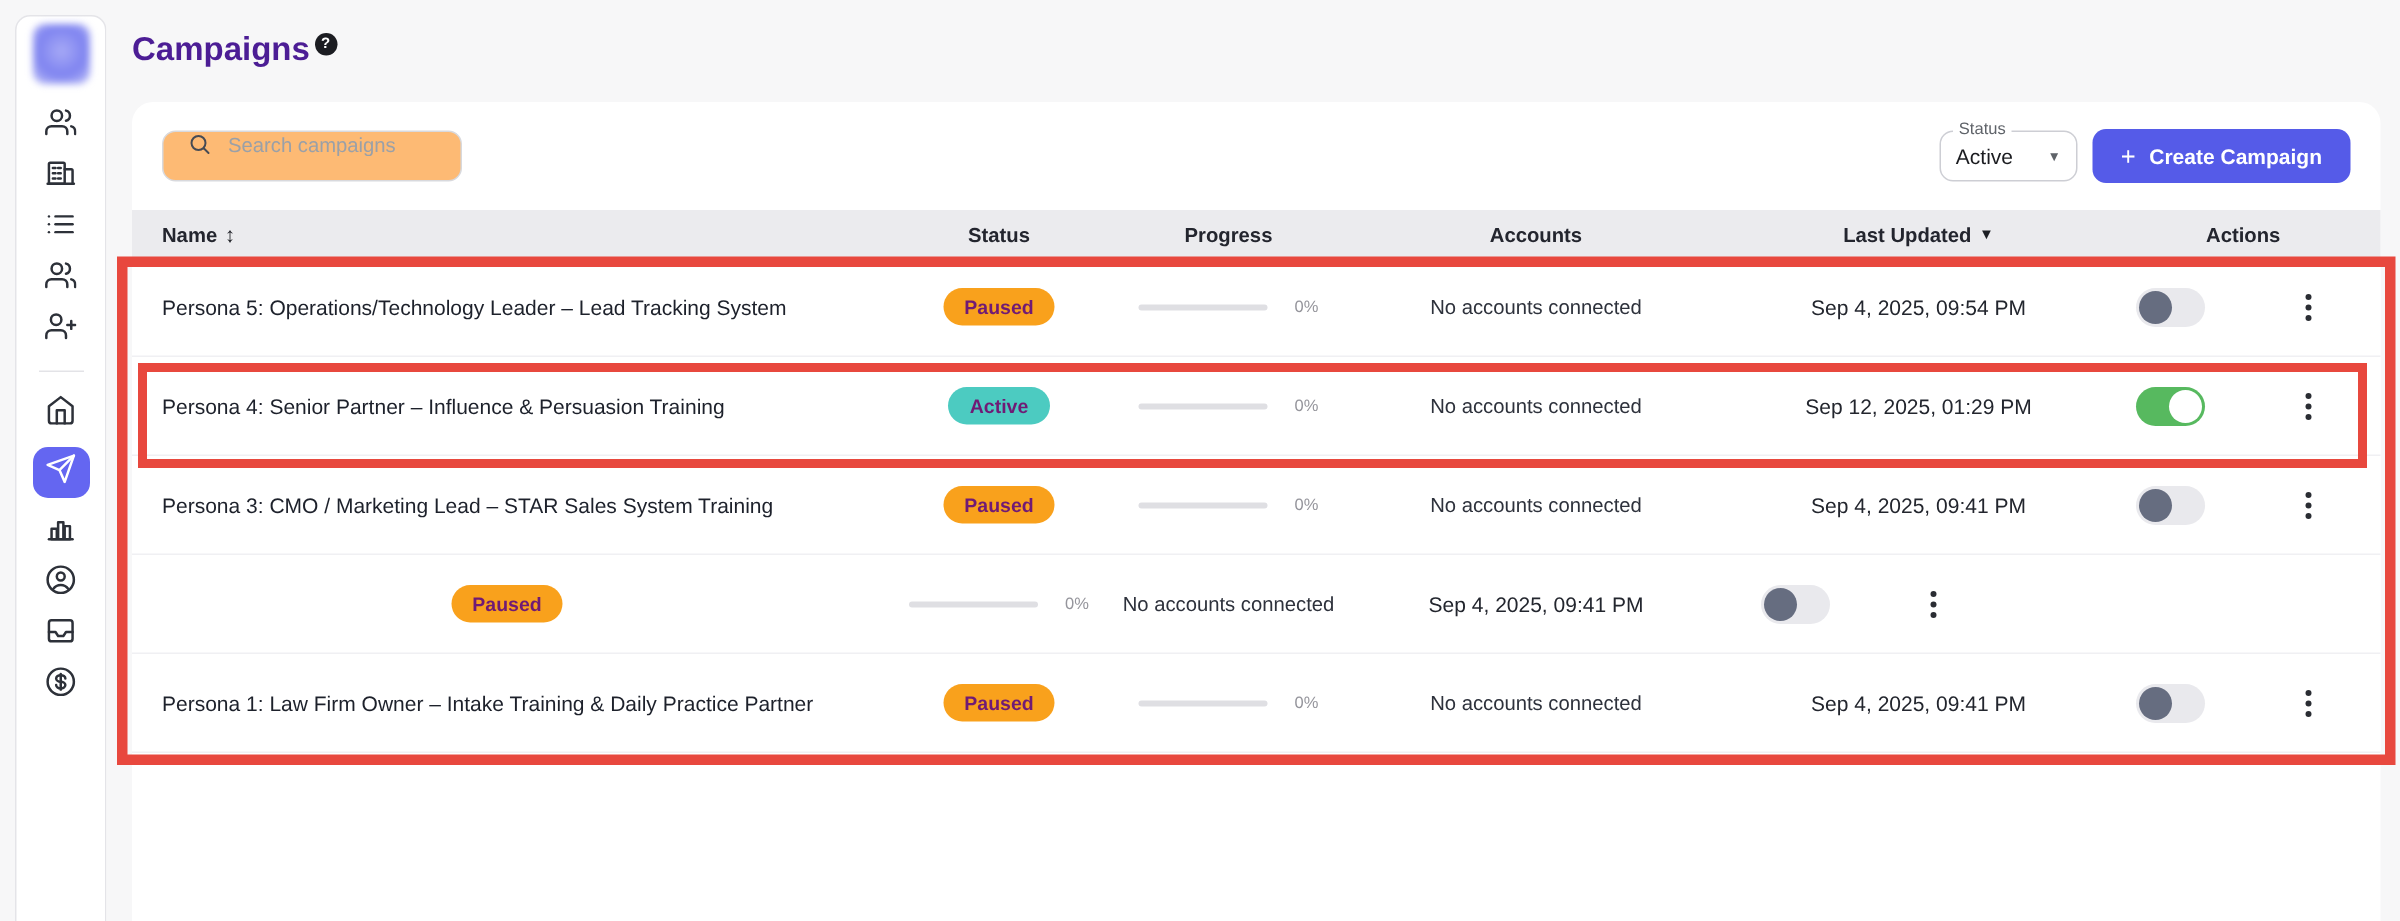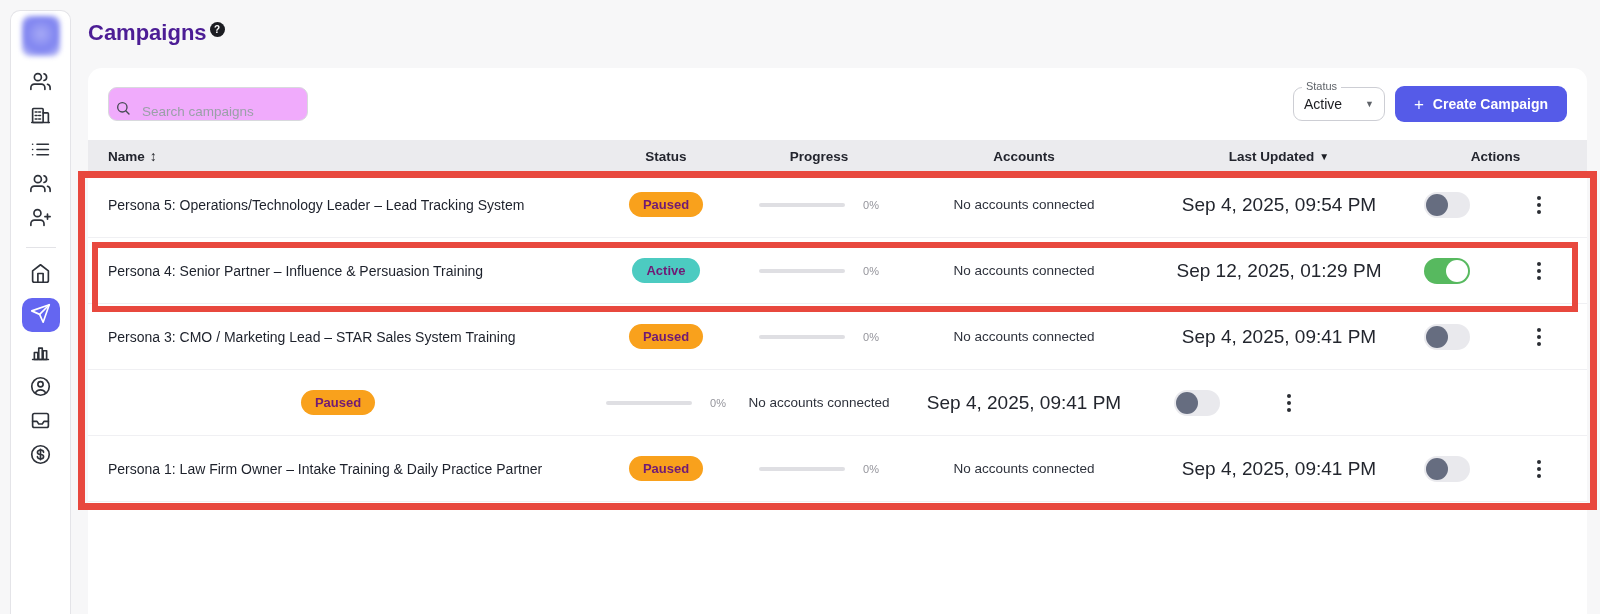--- a/index.html
+++ b/index.html
@@ -45,21 +45,21 @@
   .card {
     position:absolute; left:88px; top:68px; width:1499px; height:546px;
     background:#fff; border-radius:14px 14px 0 0;
   }
   .toolbar {
     height:72px; display:flex; align-items:center; justify-content:space-between;
     padding:0 20px;
   }
   .search-box {
     width:200px; height:34px; border:1px solid #d8d9dd; border-radius:9px;
-    display:flex; align-items:flex-end; padding:0 6px; gap:9px; background:#f0abfc;
+    display:flex; align-items:flex-start; padding:0 16px; gap:9px; background:#fdba74;
   }
   .search-box svg { width:16px; height:16px; stroke:#464b54; stroke-width:2; fill:none; stroke-linecap:round; }
   .search-box input {
     border:none; outline:none; font-size:13.5px; color:#2c2f36; width:100%;
     font-family:inherit; background:transparent;
   }
   .search-box input::placeholder { color:#9aa0a8; }
   .toolbar-right { display:flex; align-items:center; gap:10px; }
   .status-select {
     position:relative; width:92px; height:34px; border:1px solid #cdced4; border-radius:9px;
@@ -97,21 +97,21 @@
   .cell-status { display:flex; justify-content:center; }
   .badge {
     padding:5px 14px; border-radius:999px; color:#701a75; font-size:13px; font-weight:bold;
   }
   .badge.paused { background:#f9a11c; }
   .badge.active { background:#4ccbc1; }
   .cell-progress { display:flex; align-items:center; justify-content:center; gap:18px; }
   .progress-track { width:86px; height:4px; border-radius:2px; background:#dfdfe3; }
   .progress-label { font-size:11px; color:#95959c; }
   .cell-accounts { text-align:center; font-size:13.5px; color:#2e323c; }
-  .cell-updated { text-align:center; font-size:19px; color:#23262e; }
+  .cell-updated { text-align:center; font-size:14px; color:#23262e; }
   .cell-actions { display:flex; align-items:center; padding-left:20px; gap:62px; }
 
   .toggle {
     width:46px; height:26px; border-radius:13px; background:#e9e9ed; position:relative;
     cursor:pointer; flex:none;
   }
   .toggle .knob {
     position:absolute; top:2px; left:2px; width:22px; height:22px; border-radius:50%;
     background:#666d80;
   }

